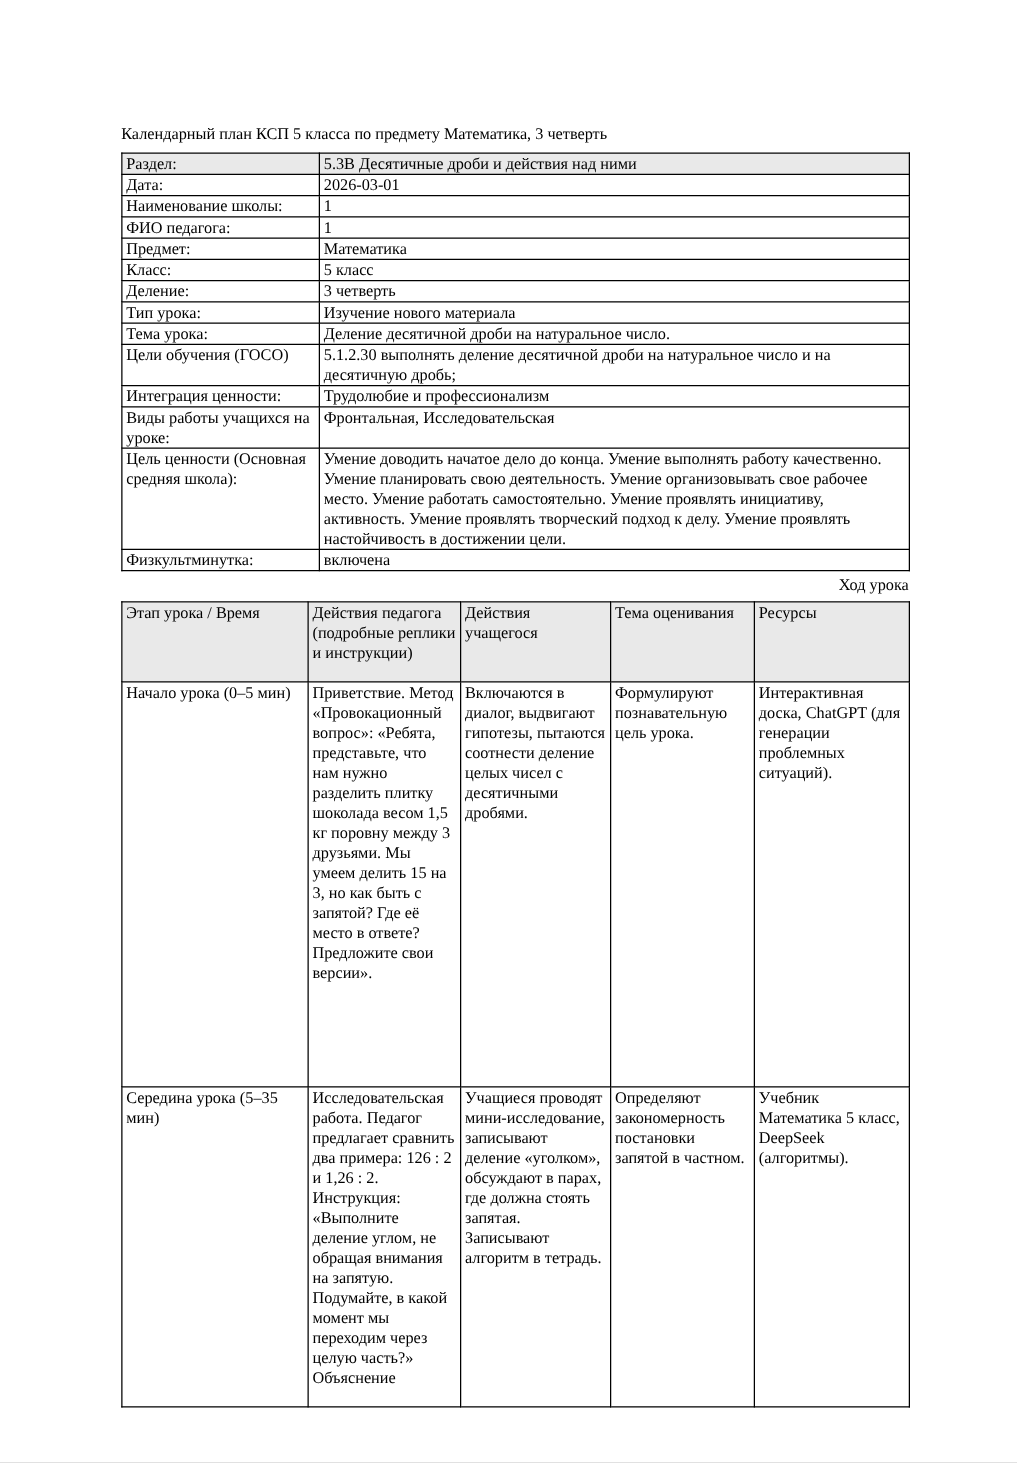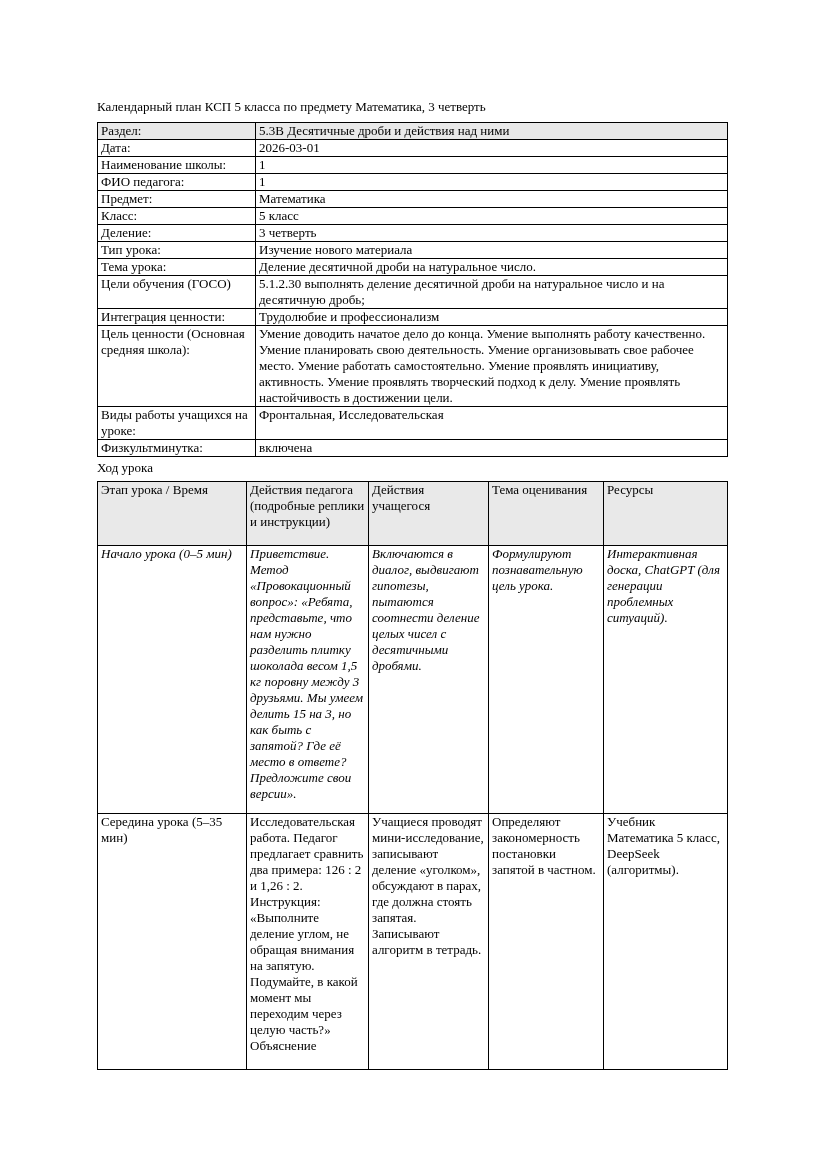--- a/index.html
+++ b/index.html
@@ -41,29 +41,29 @@
     font-weight:normal;
     font-size:13px;line-height:16px;
     overflow:hidden;
     word-wrap:break-word;
   }
   .shaded td, thead th{background:var(--shade);}
   .info-table col.c-label{width:158px;}
   .info-table col.c-value{width:472px;}
   .section-heading{
     margin:3px 0 5px 0;
-    font-size:13px;font-weight:normal;line-height:16px;
+    font-size:13px;font-weight:normal;line-height:16px;text-align:right;
   }
   .lesson-table col.c1{width:149px;}
   .lesson-table col.c2{width:122px;}
   .lesson-table col.c3{width:120px;}
   .lesson-table col.c4{width:115px;}
   .lesson-table col.c5{width:124px;}
   .lesson-table thead tr{height:64px;padding-left:48px;}
-  .lesson-table tr.row-start{height:268px;font-style:italic;}
+  .lesson-table tr.row-start{height:324px;}
   .lesson-table tr.row-middle{height:256px;}
 </style>
 </head>
 <body>
 
 <div class="page">
   <div class="content">
 
     <p class="doc-title">Календарный план КСП 5 класса по предмету Математика, 3 четверть</p>
 
@@ -111,26 +111,26 @@
         </tr>
         <tr>
           <td>Цели обучения (ГОСО)</td>
           <td>5.1.2.30 выполнять деление десятичной дроби на натуральное число и на десятичную дробь;</td>
         </tr>
         <tr>
           <td>Интеграция ценности:</td>
           <td>Трудолюбие и профессионализм</td>
         </tr>
         <tr>
+          <td>Виды работы учащихся на уроке:</td>
+          <td>Фронтальная, Исследовательская</td>
+        </tr>
+        <tr>
           <td>Цель ценности (Основная средняя школа):</td>
           <td>Умение доводить начатое дело до конца. Умение выполнять работу качественно. Умение планировать свою деятельность. Умение организовывать свое рабочее место. Умение работать самостоятельно. Умение проявлять инициативу, активность. Умение проявлять творческий подход к делу. Умение проявлять настойчивость в достижении цели.</td>
-        </tr>
-        <tr>
-          <td>Виды работы учащихся на уроке:</td>
-          <td>Фронтальная, Исследовательская</td>
         </tr>
         <tr>
           <td>Физкультминутка:</td>
           <td>включена</td>
         </tr>
       </tbody>
     </table>
 
     <p class="section-heading">Ход урока</p>
 

